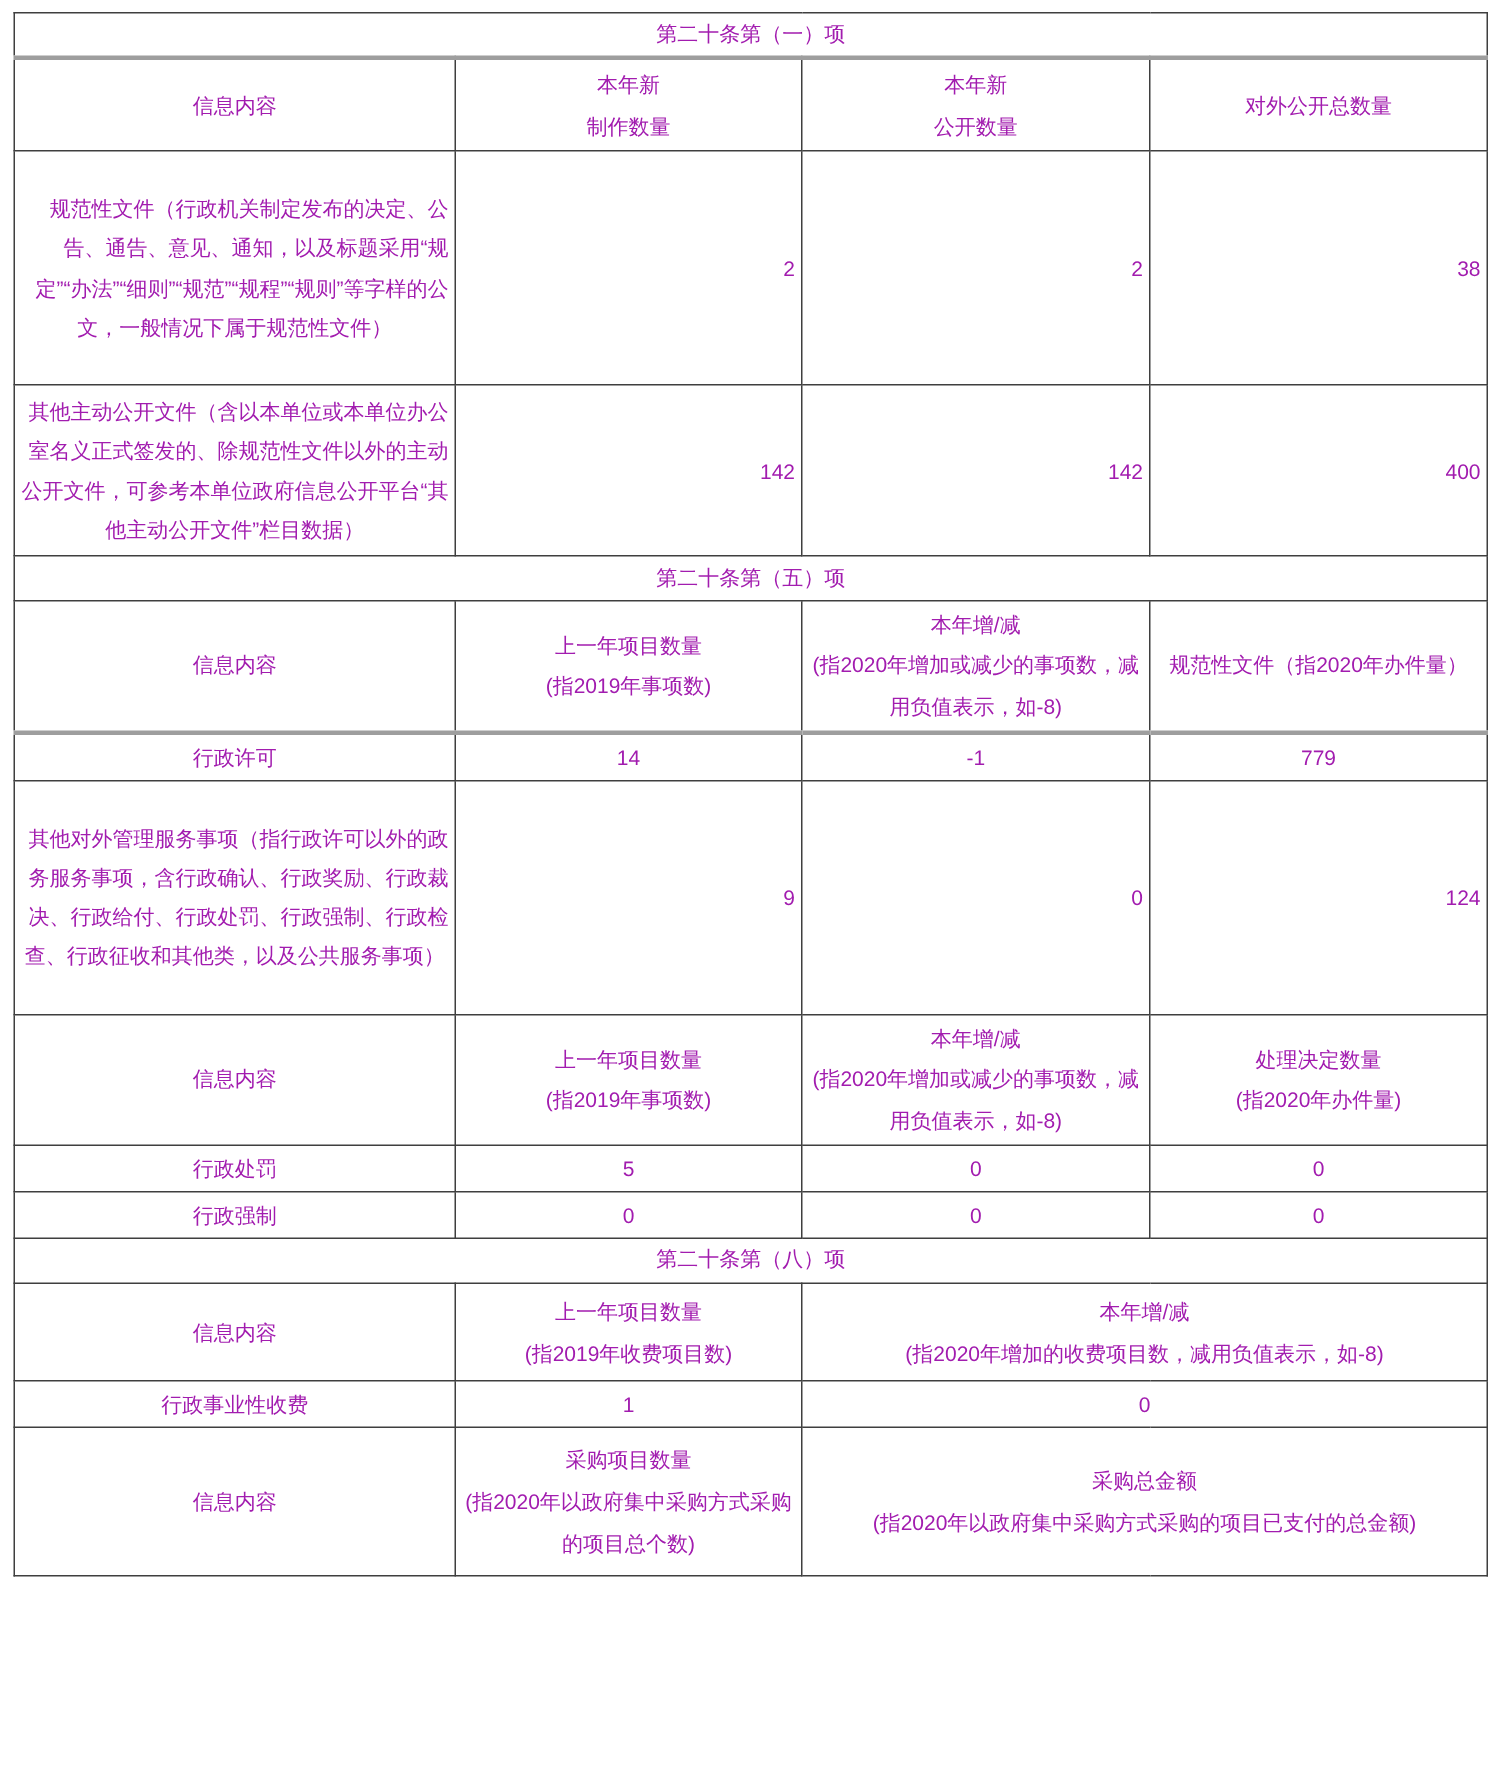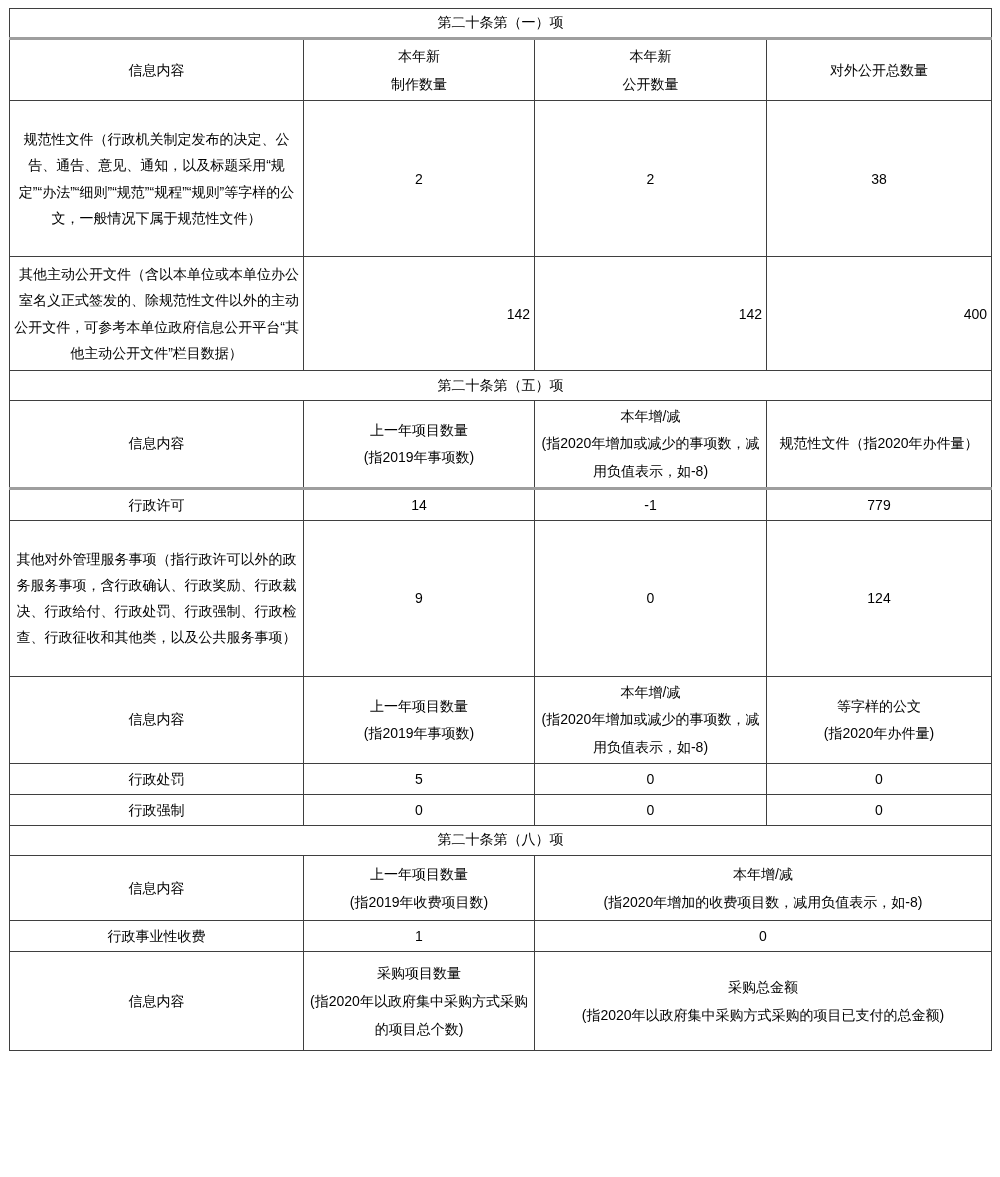--- a/index.html
+++ b/index.html
@@ -12,21 +12,21 @@
     width: 1000px;
     height: 1177px;
     background: #ffffff;
     box-sizing: border-box;
     padding: 8px 9px;
   }
   table.report {
     border-collapse: collapse;
     table-layout: fixed;
     width: 982px;
-    color: #000000;
+    color: #a21caf;
     font-size: 14px;
   }
   table.report td {
     border: 1px solid #3f3f3f;
     vertical-align: middle;
     text-align: center;
     white-space: pre-line;
     padding: 2px 4px;
     box-sizing: border-box;
     overflow: hidden;
@@ -34,21 +34,21 @@
   col.c1 { width: 294px; }
   col.c2 { width: 231px; }
   col.c3 { width: 232px; }
   col.c4 { width: 225px; }
 
   tr.title td   { height: 30px; }
   tr.hdr2 td    { height: 56px; line-height: 2.0; }
   tr.hdr3 td    { height: 82px; line-height: 1.95; }
   tr.hdr2b td   { height: 65px; line-height: 2.0; }
   tr.hdr3b td   { height: 99px; line-height: 2.0; }
-  tr.big6 td    { height: 156px; }
+  tr.big6 td    { height: 156px; text-align: right; }
   tr.big5 td    { height: 114px; text-align: right; }
   tr.small td   { height: 31px; }
   tr.last td    { height: 27px; }
 
   td.lbl {
     text-align: justify;
     text-align-last: center;
     line-height: 1.86;
     padding: 2px 5px;
   }
@@ -114,21 +114,21 @@
       <td>0</td>
       <td>124</td>
     </tr>
 
     <tr class="hdr3">
       <td>信息内容</td>
       <td>上一年项目数量
 (指2019年事项数)</td>
       <td>本年增/减
 (指2020年增加或减少的事项数，减用负值表示，如-8)</td>
-      <td>等字样的公文
+      <td>处理决定数量
 (指2020年办件量)</td>
     </tr>
     <tr class="small">
       <td class="lbl">行政处罚</td>
       <td>5</td>
       <td>0</td>
       <td>0</td>
     </tr>
     <tr class="small">
       <td class="lbl">行政强制</td>

